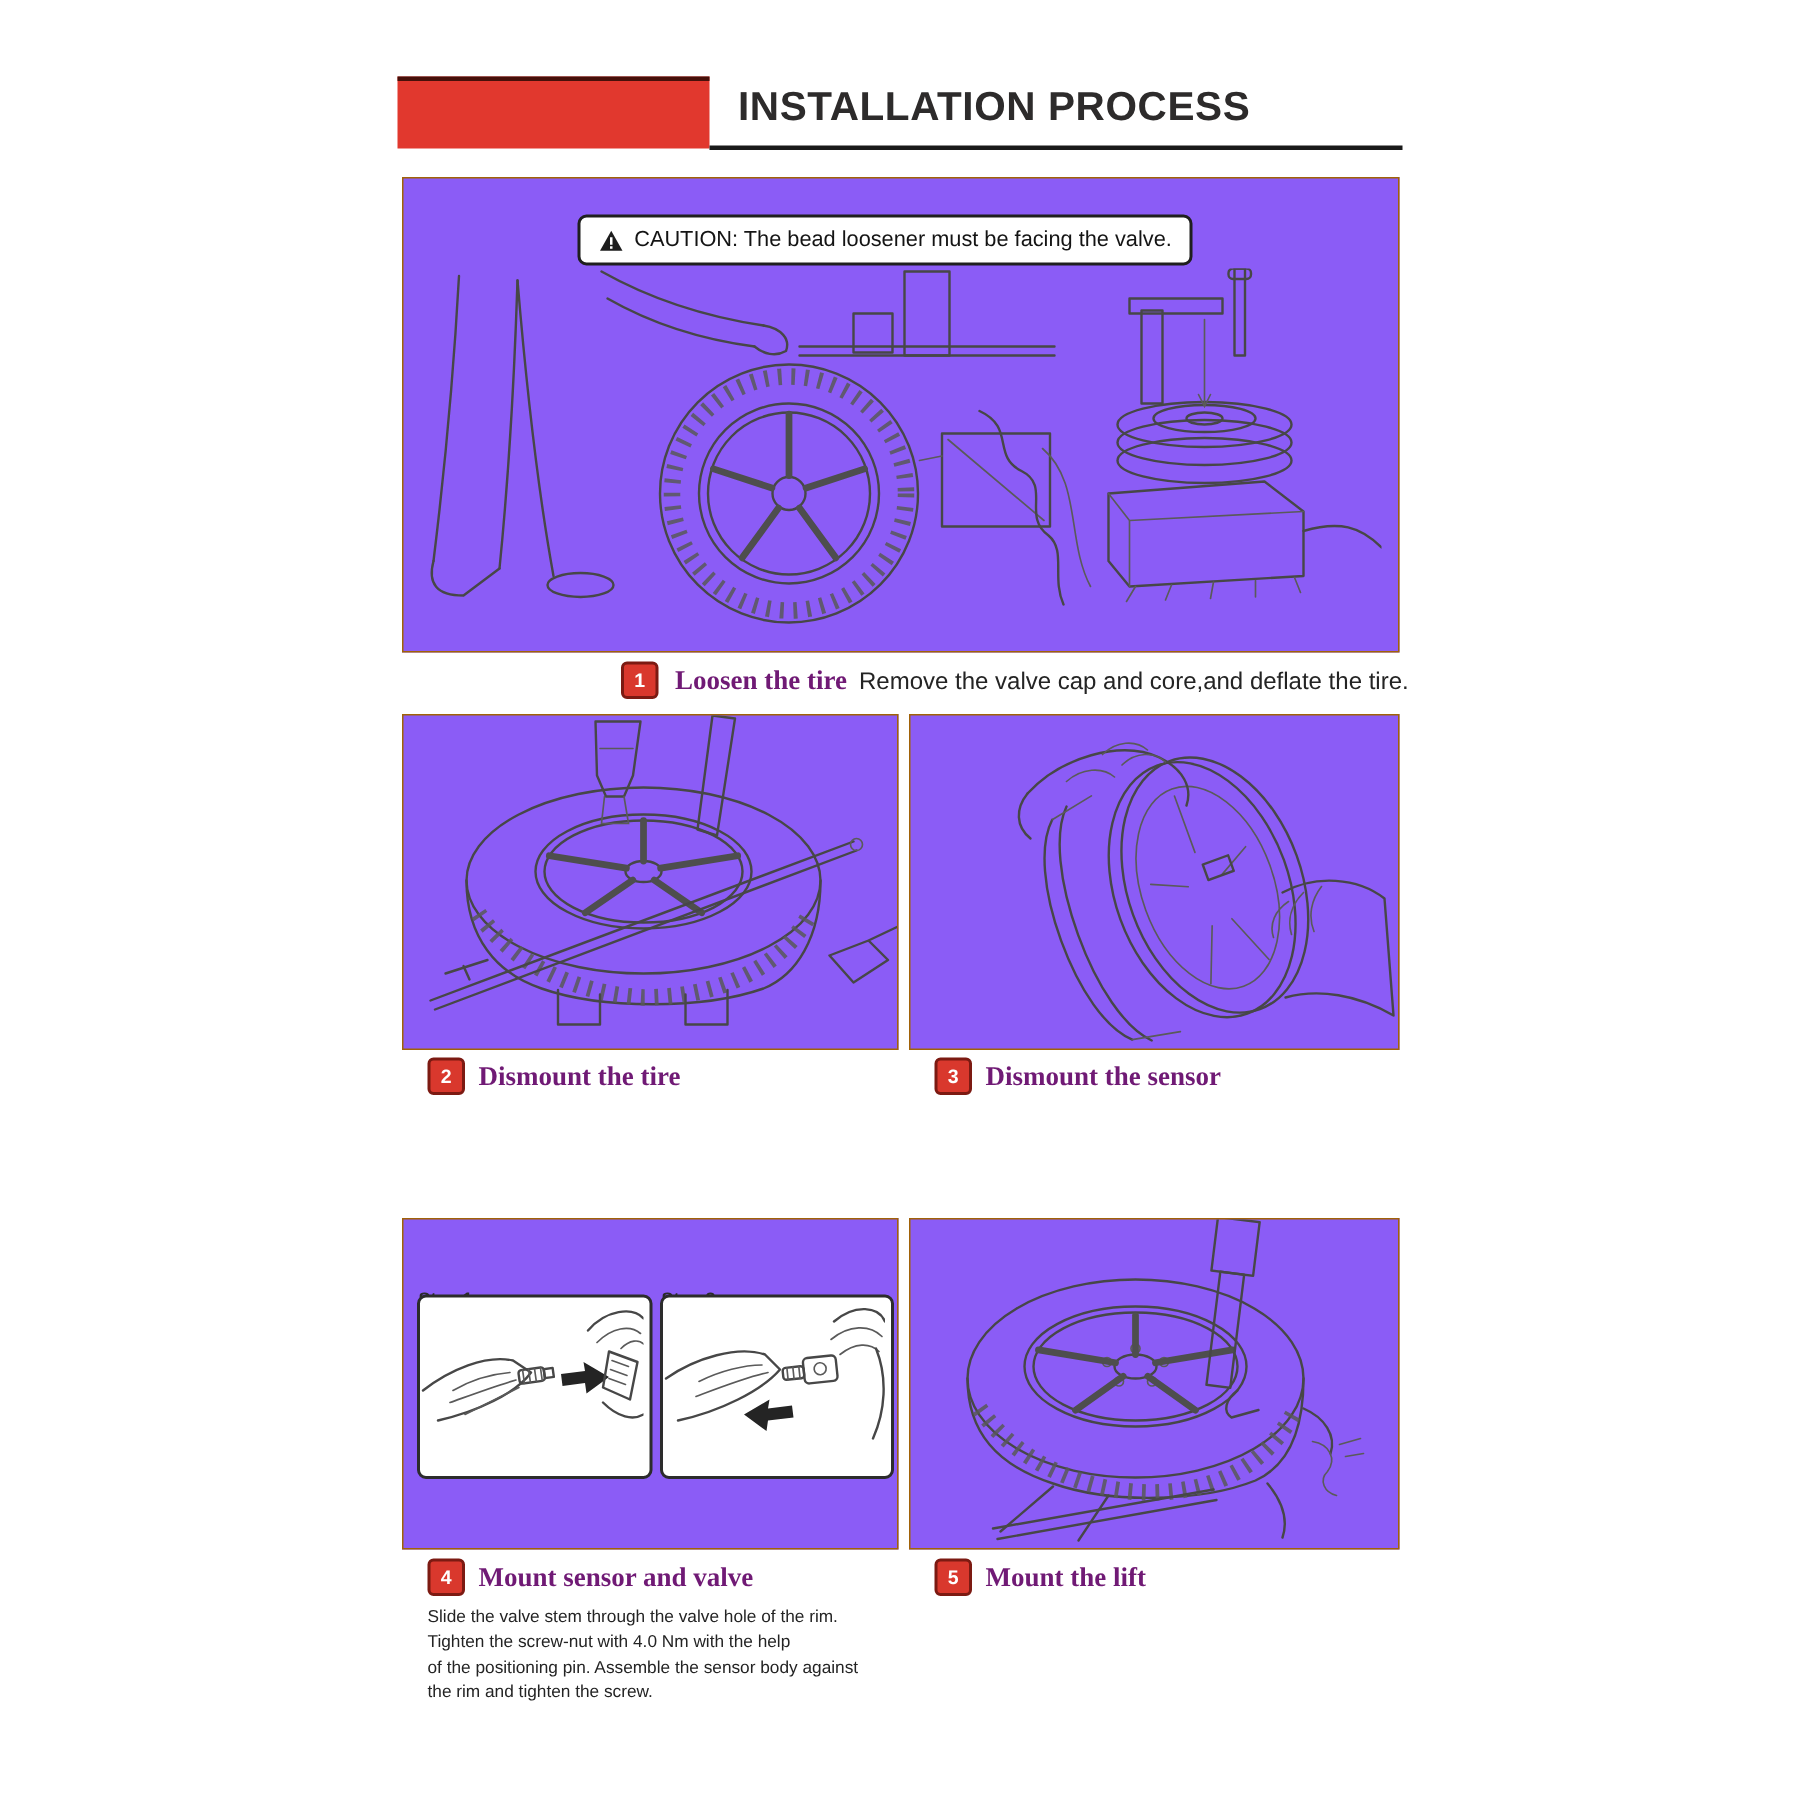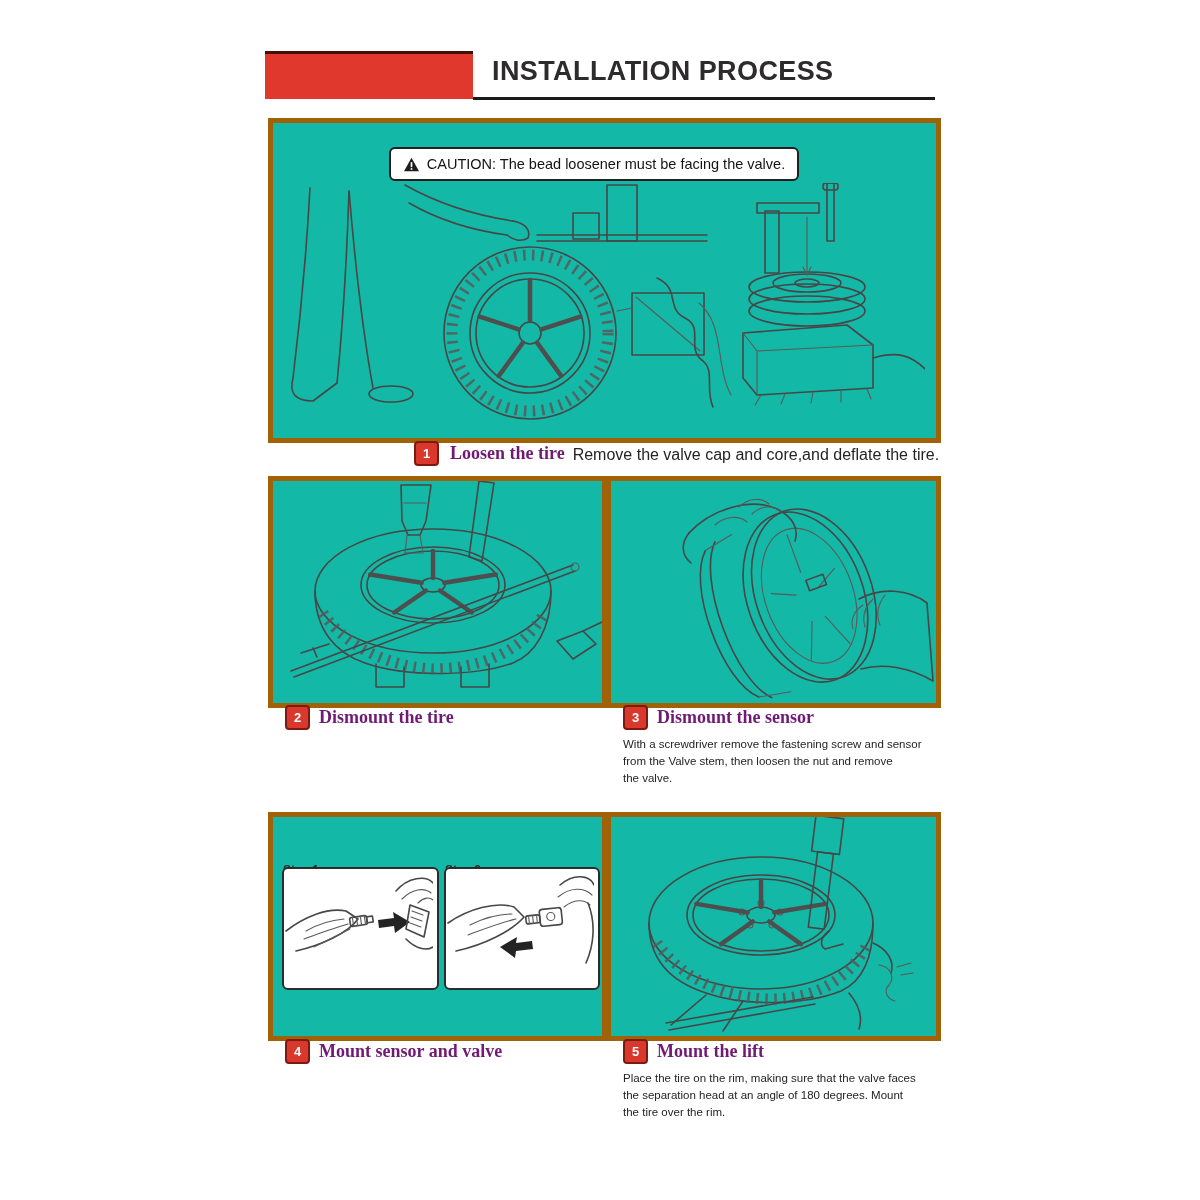--- a/index.html
+++ b/index.html
@@ -8,21 +8,21 @@
     font-family:"Liberation Sans", sans-serif;color:#242424;overflow:hidden;
   }
   .abs{position:absolute;}
 
   
   .red-block{left:265px;top:51px;width:208px;height:45px;background:#e1382e;border-top:3px solid #46100a;}
   .page-title{left:492px;top:56px;font-size:27px;font-weight:bold;color:#2d2b2b;letter-spacing:0.4px;white-space:nowrap;}
   .header-rule{left:473px;top:97px;width:462px;height:3px;background:#1a1a1a;}
 
   
-  .panel{background:#14b8a6;border:5px solid #a16207;}
+  .panel{background:#8b5cf6;border:1px solid #a16207;}
   .panel-main{left:268px;top:118px;width:663px;height:315px;}
   .panel-r2-left{left:268px;top:476px;width:329px;height:222px;}
   .panel-r2-right{left:606px;top:476px;width:325px;height:222px;}
   .panel-r3-left{left:268px;top:812px;width:329px;height:219px;}
   .panel-r3-right{left:606px;top:812px;width:325px;height:219px;}
 
   
   .caution{left:385px;top:142px;width:406px;height:30px;border:2px solid #1f1f1f;border-radius:6px;
     display:flex;align-items:center;justify-content:center;gap:7px;background:#fff;}
   .caution-text{font-size:14.5px;color:#141414;white-space:nowrap;}
@@ -186,23 +186,20 @@
     <div class="badge">2</div>
     <span class="step-title">Dismount the tire</span>
   </div>
 </div>
 
 <div class="abs step-block pos-s3">
   <div class="head">
     <div class="badge">3</div>
     <span class="step-title">Dismount the sensor</span>
   </div>
-  <div class="step-desc">With a screwdriver remove the fastening screw and sensor
-from the Valve stem, then loosen the nut and remove
-the valve.</div>
 </div>
 
 <div class="abs panel panel-r3-left">
   <div class="mini-label mini-label-1">Step 1</div>
   <div class="mini-label mini-label-2">Step 3</div>
 
   <div class="mini-box mini-box-1">
     <svg class="art" width="149" height="115" viewBox="0 0 149 115">
 
       <path class="ln" d="M2,62 C20,48 44,38 62,42 L74,50 C64,64 38,76 12,82"></path>
@@ -282,23 +279,24 @@
     <path class="ln-thin" d="M286,150 L300,146 M290,158 L302,156"></path>
     <path class="ln" d="M238,176 C248,188 252,200 248,212"></path>
   </svg>
 </div>
 
 <div class="abs step-block pos-s4">
   <div class="head">
     <div class="badge">4</div>
     <span class="step-title">Mount sensor and valve</span>
   </div>
+  <div class="step-desc">Slide the valve stem through the valve hole of the rim.
+Tighten the screw-nut with 4.0 Nm with the help
+of the positioning pin. Assemble the sensor body against
+the rim and tighten the screw.</div>
 </div>
 
 <div class="abs step-block pos-s5">
   <div class="head">
     <div class="badge">5</div>
     <span class="step-title">Mount the lift</span>
   </div>
-  <div class="step-desc">Place the tire on the rim, making sure that the valve faces
-the separation head at an angle of 180 degrees. Mount
-the tire over the rim.</div>
 </div>
 
 </body></html>

